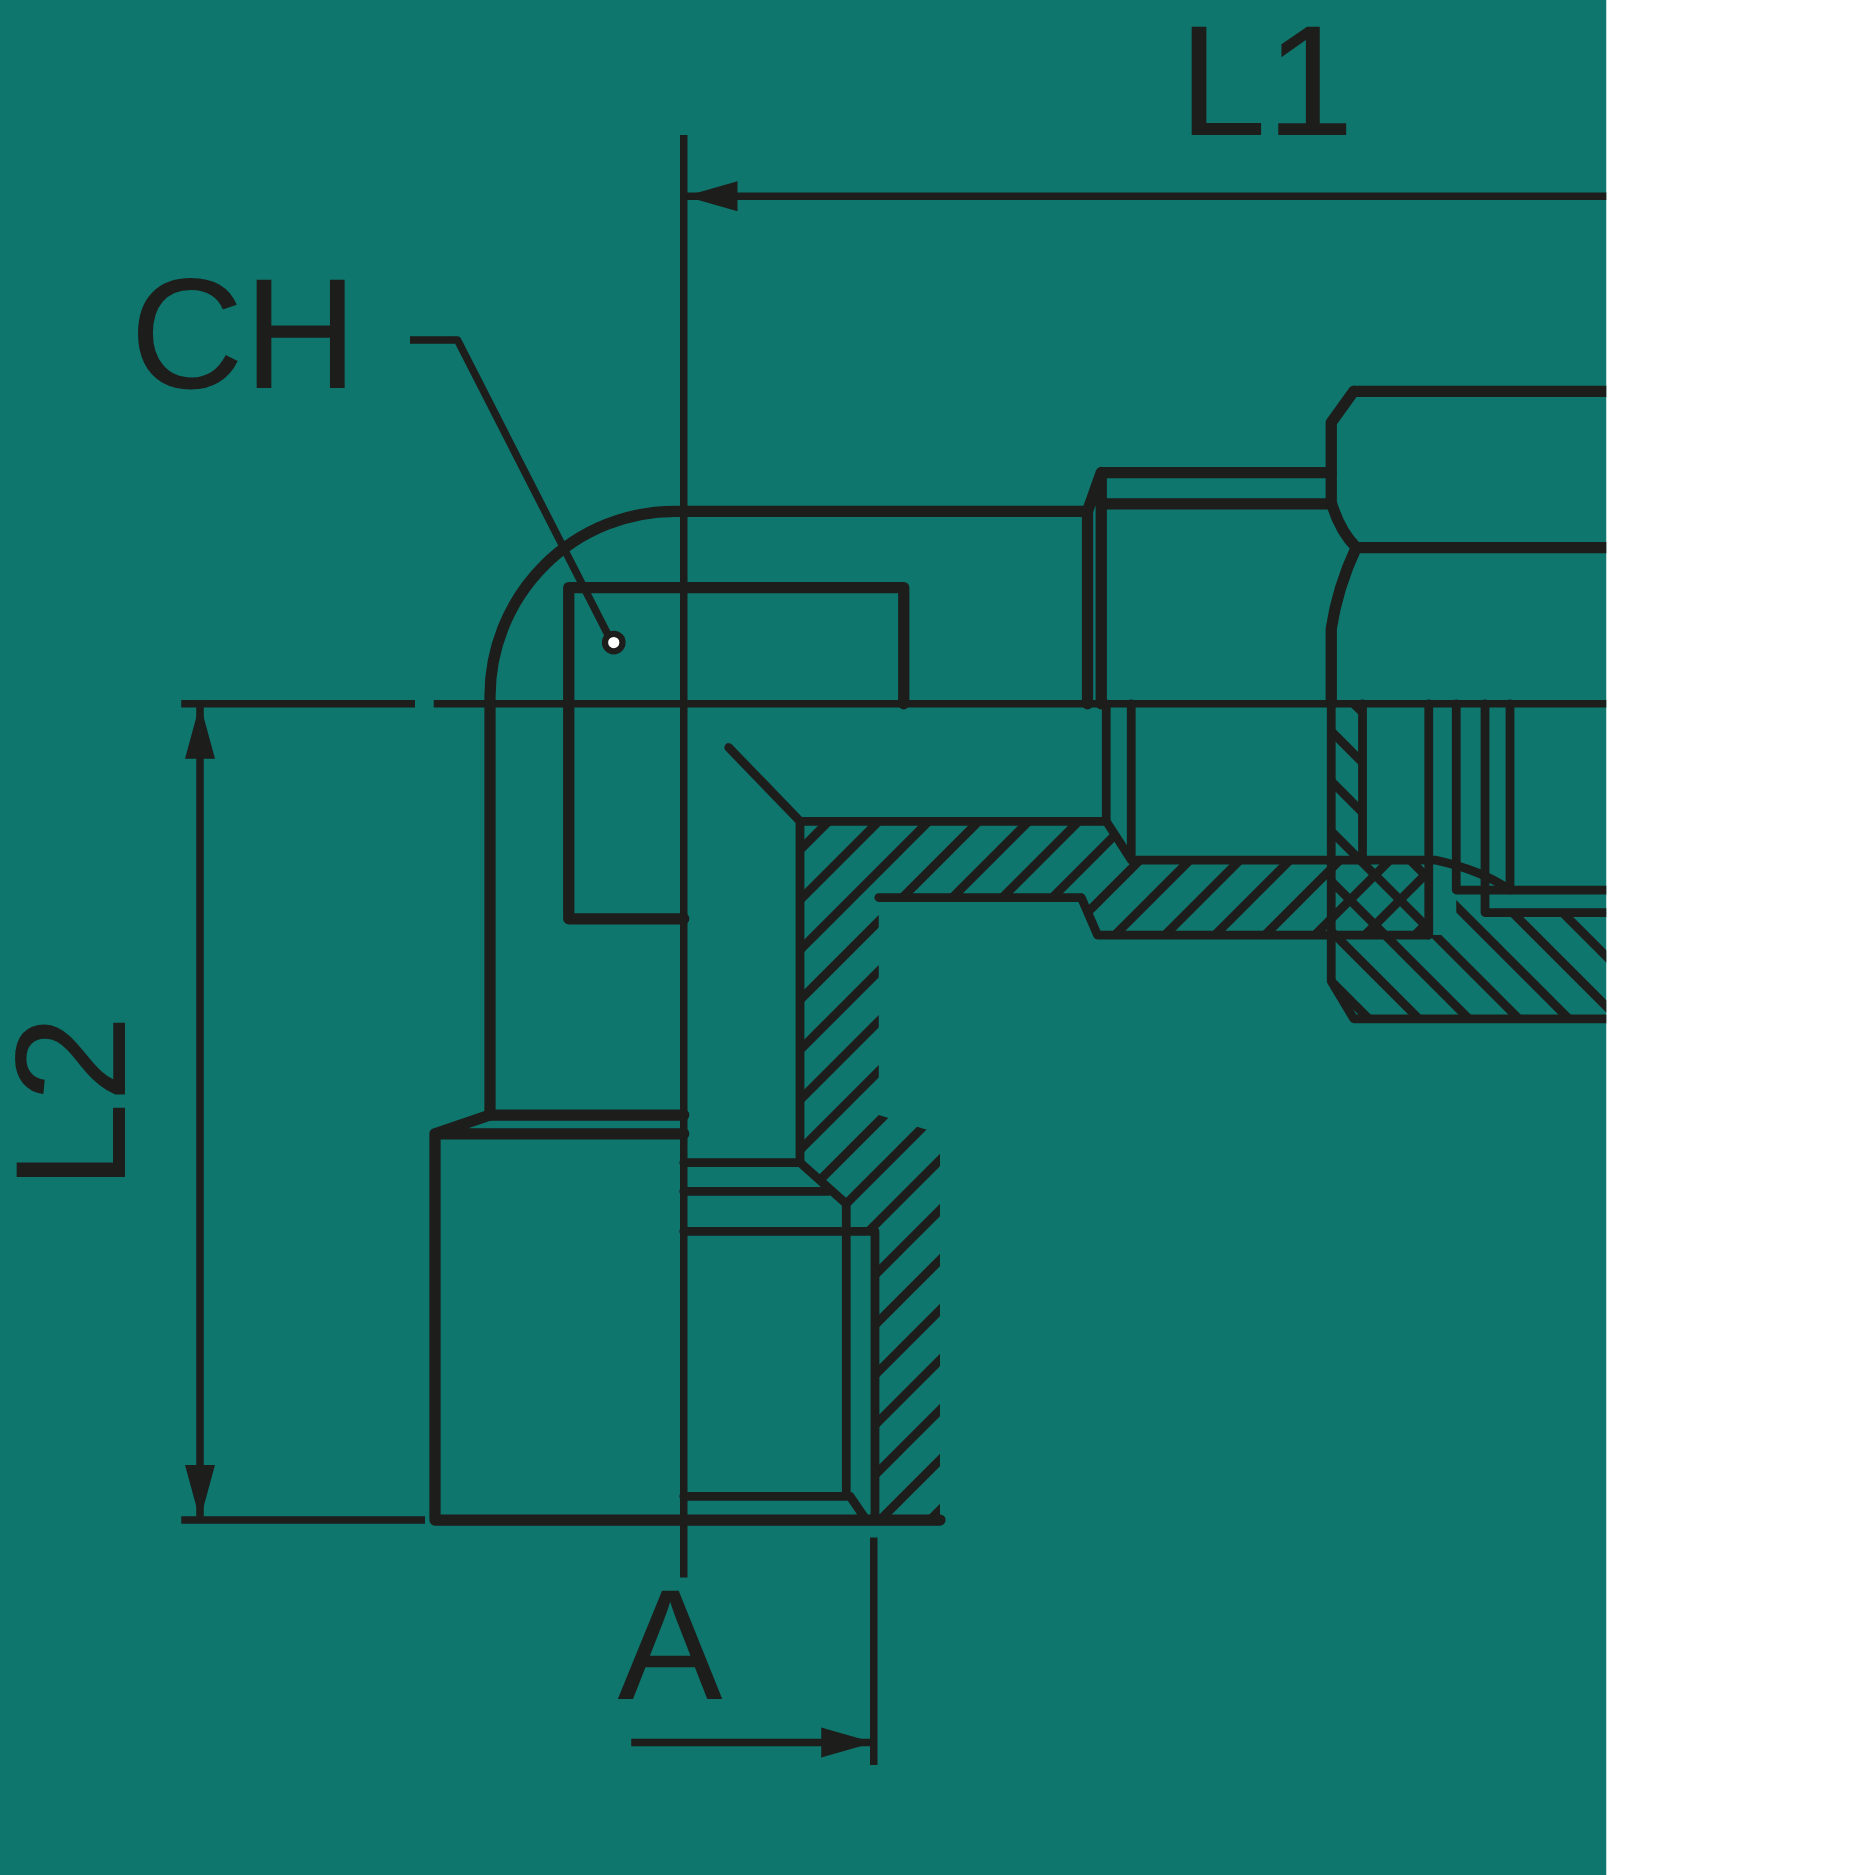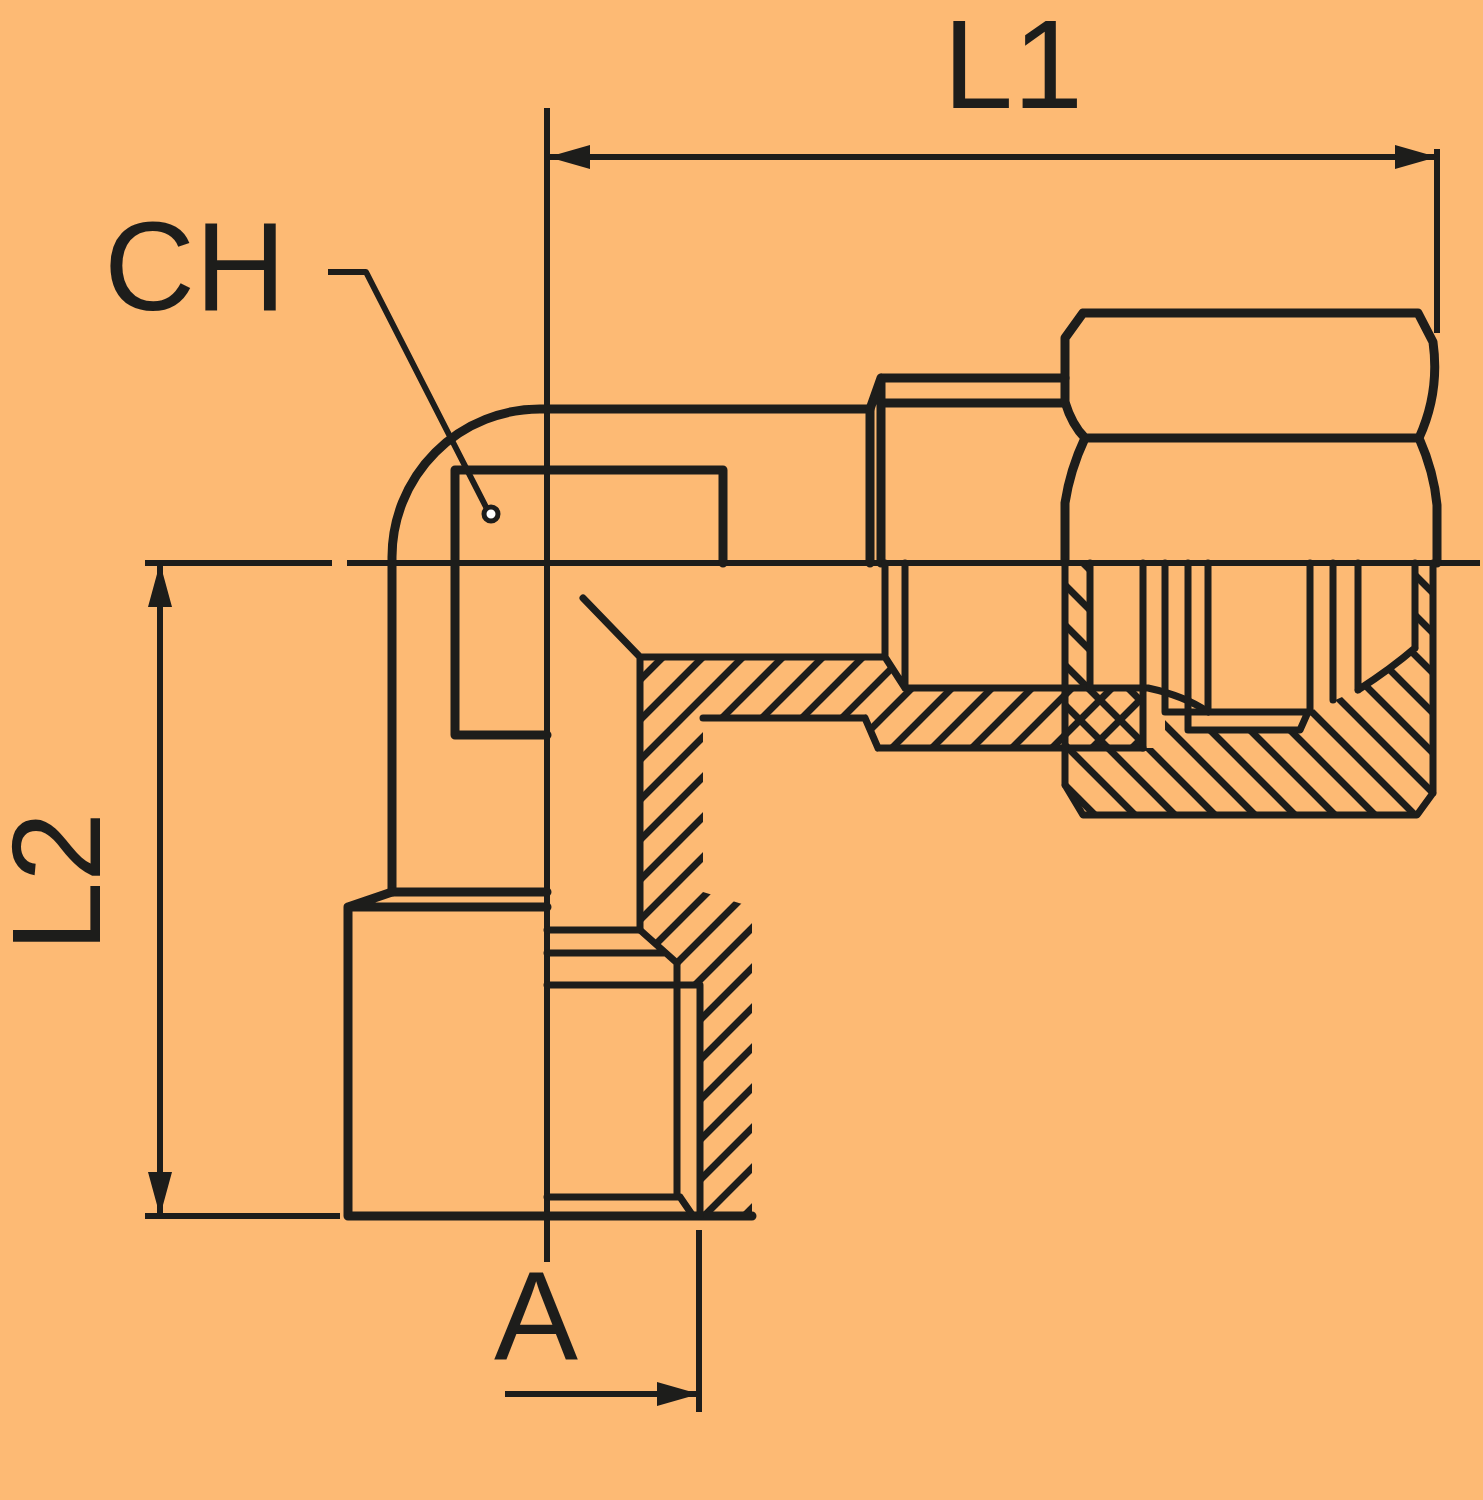--- a/index.html
+++ b/index.html
@@ -2,23 +2,23 @@
 <html><head>
 <meta charset="utf-8">
 <style>
   html, body {
     margin: 0;
     padding: 0;
     background: #ffffff;
   }
   .page {
     position: relative;
-    width: 1483px;
+    width: 1285px;
     height: 1500px;
-    background: #fdba74;
+    background: #0f766e;
     overflow: hidden;
   }
   svg {
     position: absolute;
     top: 0;
     left: 0;
   }
   .dim-text {
     font-family: "Liberation Sans", "DejaVu Sans", sans-serif;
     font-size: 126px;

